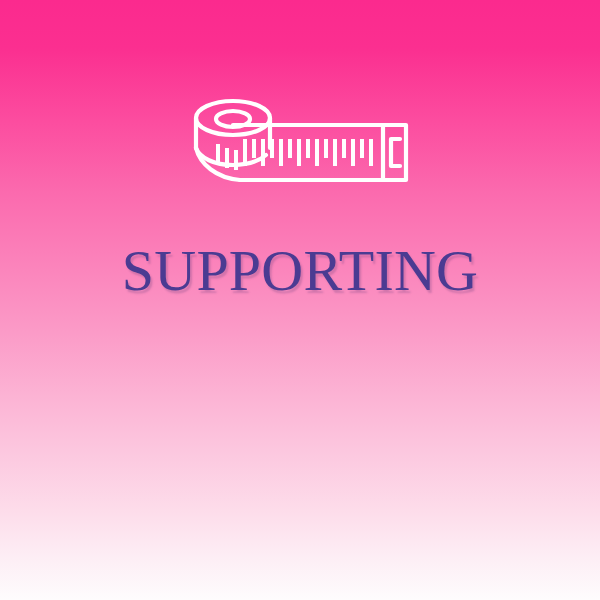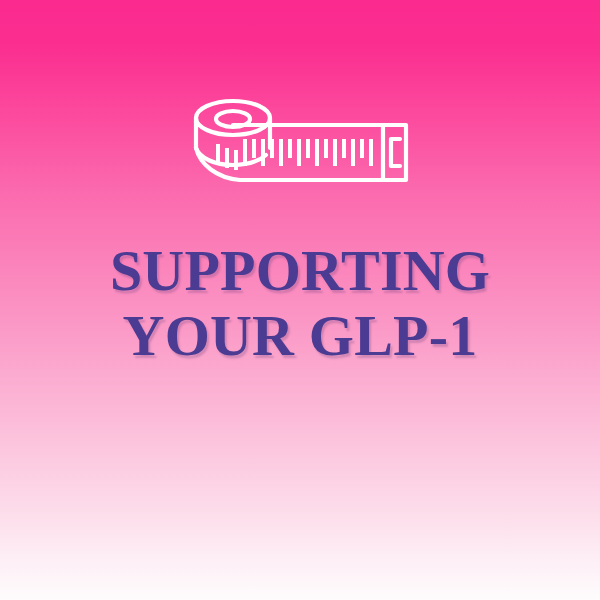--- a/index.html
+++ b/index.html
@@ -59,21 +59,21 @@
     top: 238px;
     left: 0;
     right: 0;
     text-align: center;
     padding: 0 24px;
     box-sizing: border-box;
   }
   .headline-line {
     display: block;
     font-family: "Liberation Serif", "DejaVu Serif", serif;
-    font-weight: bold;
+    font-weight: normal;
     font-size: 57px;
     line-height: 65px;
     letter-spacing: 0.5px;
     color: #4b3b92;
     white-space: nowrap;
     text-shadow: 2px 3px 2px rgba(120, 70, 130, 0.30);
     -webkit-font-smoothing: antialiased;
   }
   .headline-line.l1 { font-size: 58px; letter-spacing: 0.2px; }
   .headline-line.l2 { font-size: 58px; letter-spacing: 0.2px; }
@@ -126,16 +126,15 @@
       <g stroke-width="4" stroke-linecap="butt">
         <path d="M40 52 V72"></path>
         <path d="M49 56 V76"></path>
         <path d="M58 58 V78"></path>
       </g>
     </svg>
   </div>
 
   <div class="headline">
     <span class="headline-line l1">SUPPORTING</span>
-    <span class="headline-line l3">YOUR GLP-1</span>
   </div>
 
 </div>
 
 </body></html>

